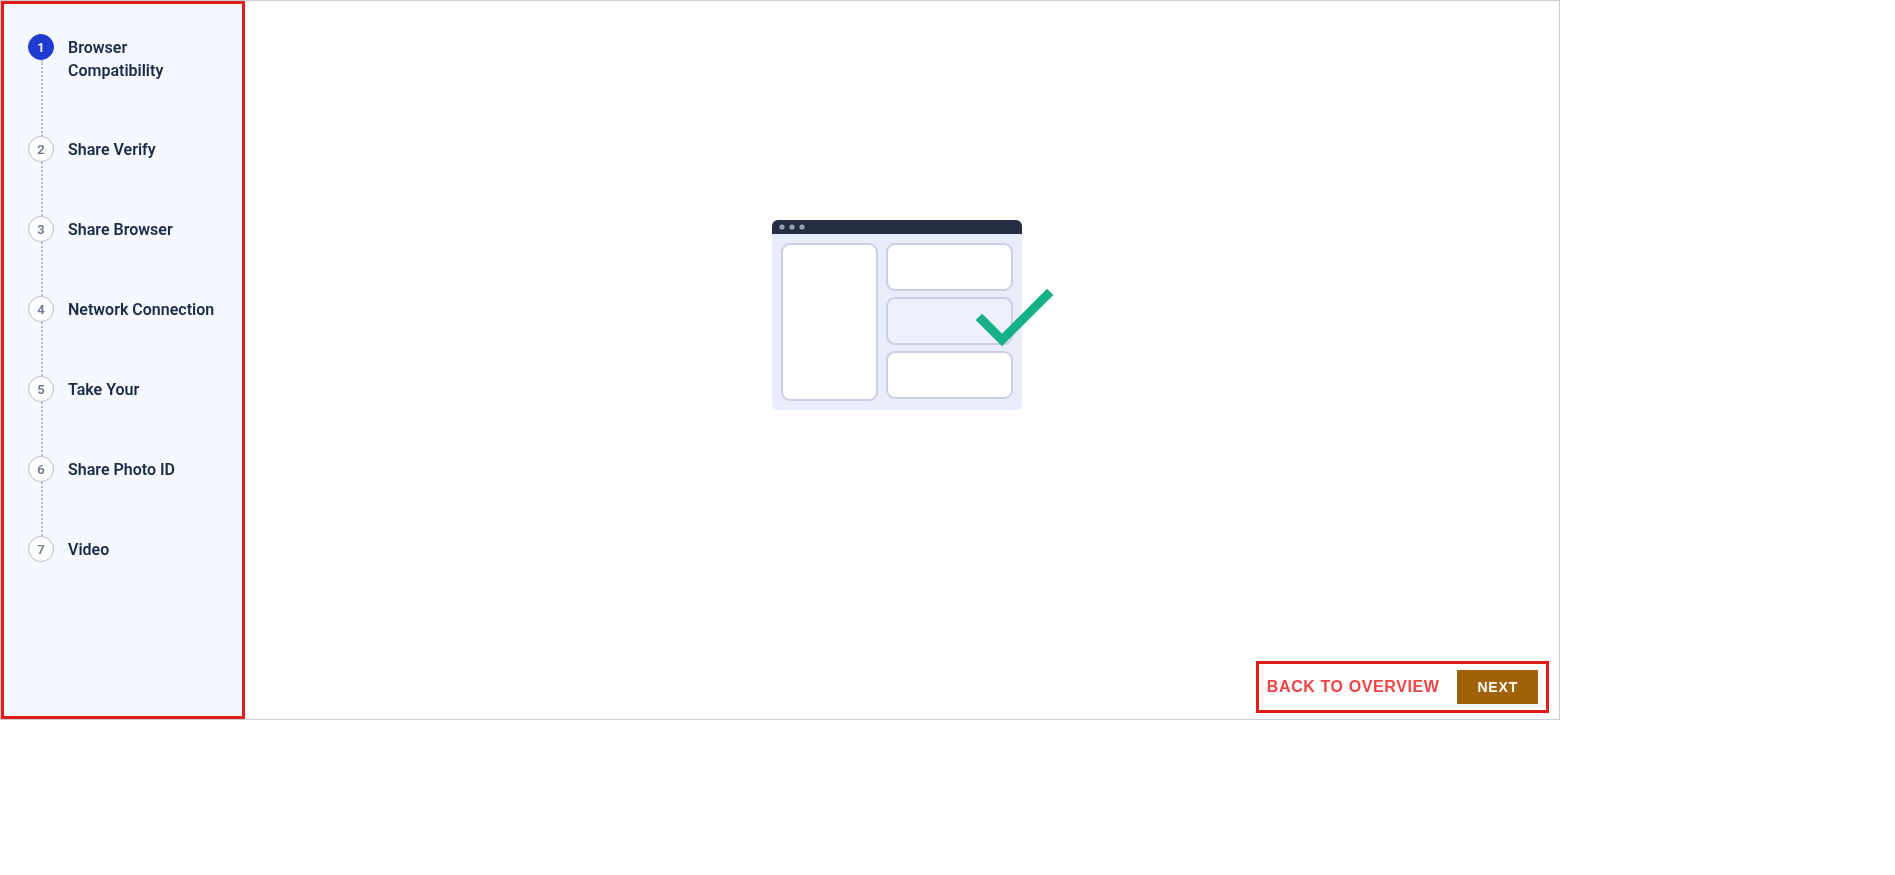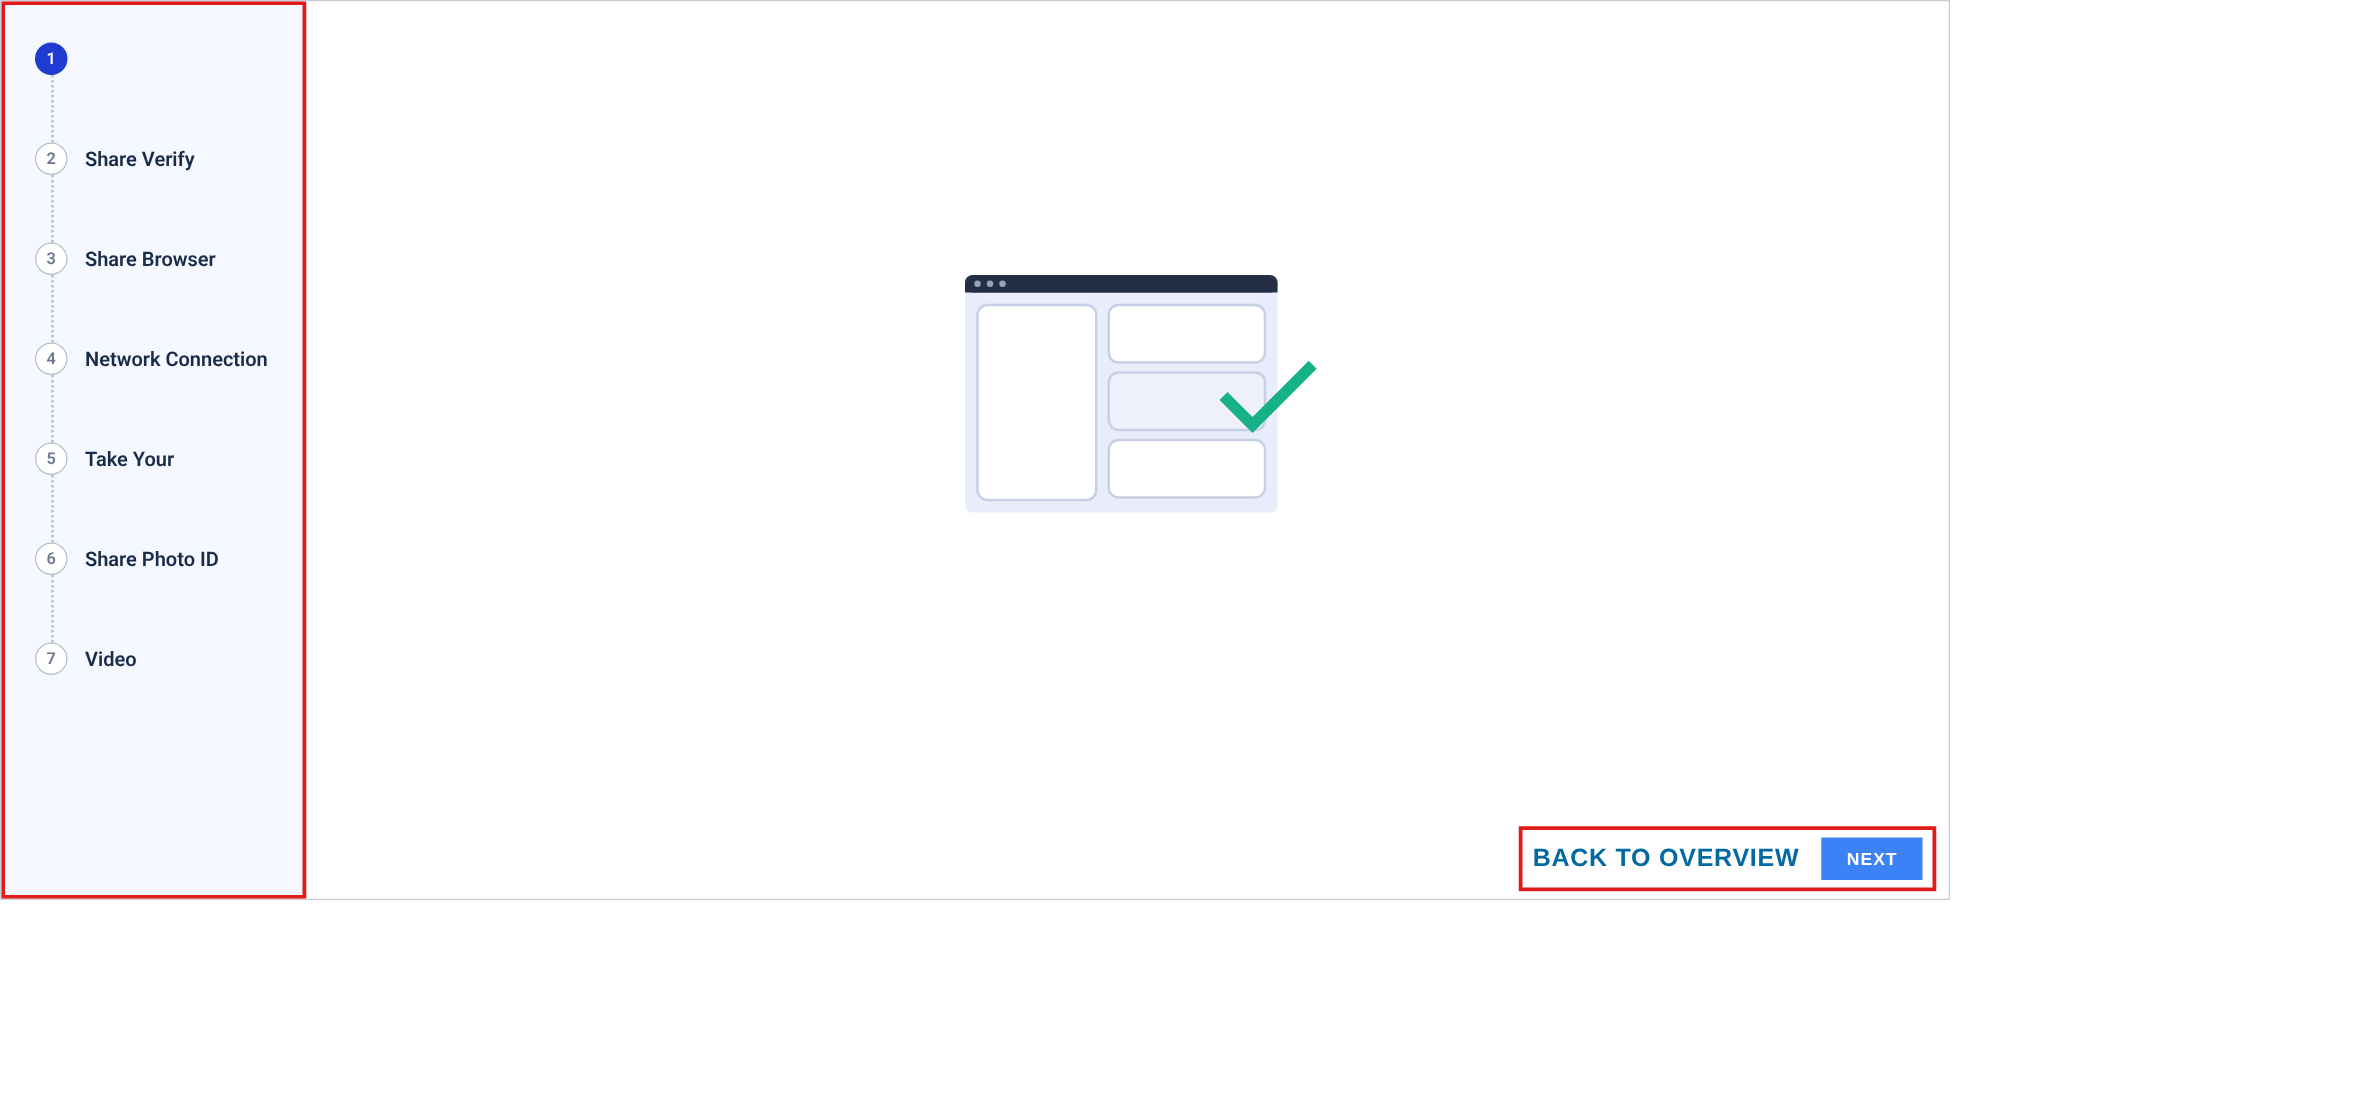--- a/index.html
+++ b/index.html
@@ -101,50 +101,51 @@
     position: absolute;
     right: 10px;
     bottom: 6px;
     display: flex;
     align-items: center;
     gap: 18px;
     padding: 6px 8px;
     border: 3px solid #e11a1a;
   }
   .btn-back {
-    font-size: 20px;
+    font-size: 16px;
     font-weight: 700;
     letter-spacing: 0.6px;
-    color: #0369a1;
+    color: #ef4444;
     background: transparent;
     border: none;
     cursor: pointer;
   }
   .btn-next {
     font-size: 14px;
     font-weight: 700;
     letter-spacing: 0.8px;
     color: #fff;
-    background: #3b82f6;
+    background: #a16207;
     border: none;
     padding: 9px 20px;
     cursor: pointer;
   }
 </style>
 </head>
 <body>
 
 <div class="outer">
   <div class="body-row">
 
     <aside class="sidebar">
       <div class="steps">
 
         <div class="step active">
           <div class="badge">1</div>
+          <div class="step-label">Browser Compatibility</div>
           <div class="connector"></div>
         </div>
 
         <div class="step">
           <div class="badge">2</div>
           <div class="step-label">Share Verify</div>
           <div class="connector"></div>
         </div>
 
         <div class="step">

